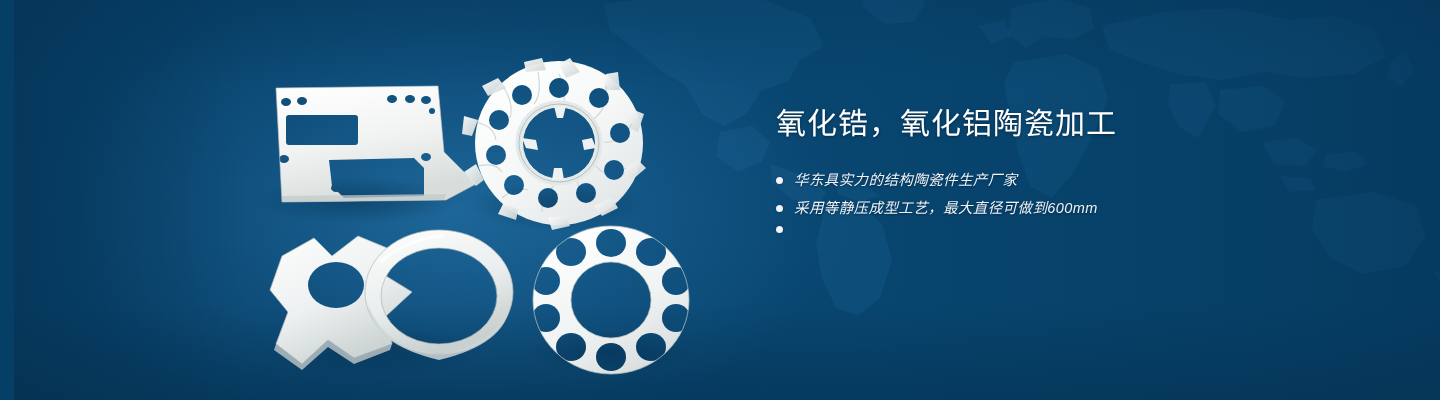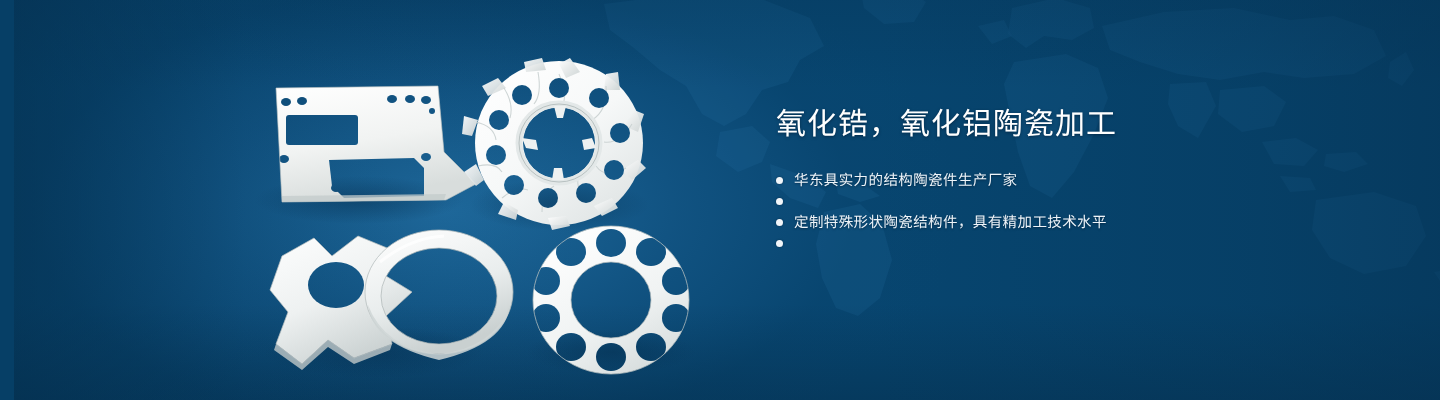--- a/index.html
+++ b/index.html
@@ -81,20 +81,21 @@
     letter-spacing: 1px;
     color: #ffffff;
     line-height: 40px;
     text-shadow: 0 1px 3px rgba(0,20,40,0.55);
     white-space: nowrap;
   }
   .bullets {
     list-style: none;
     margin: 26px 0 0 0;
     padding: 0;
+    font-style: italic;
   }
   .bullet {
     display: flex;
     align-items: center;
     margin-bottom: 7px;
     white-space: nowrap;
   }
   .bullet:last-child { margin-bottom: 0; }
   .dot {
     flex: 0 0 auto;
@@ -357,24 +358,21 @@
   <div class="copy">
     <h1 class="headline">氧化锆，氧化铝陶瓷加工</h1>
 
     <ul class="bullets">
       <li class="bullet">
         <span class="dot"></span>
         <span class="bullet-text">华东具实力的结构陶瓷件生产厂家</span>
       </li>
       <li class="bullet">
         <span class="dot"></span>
-      </li>
-      <li class="bullet">
-        <span class="dot"></span>
-        <span class="bullet-text">定制特殊形状陶瓷结构件，具有精加工技术水平</span>
+        <span class="bullet-text">采用等静压成型工艺，最大直径可做到600mm</span>
       </li>
       <li class="bullet">
         <span class="dot"></span>
       </li>
     </ul>
   </div>
 
 </div>
 
 </body></html>

